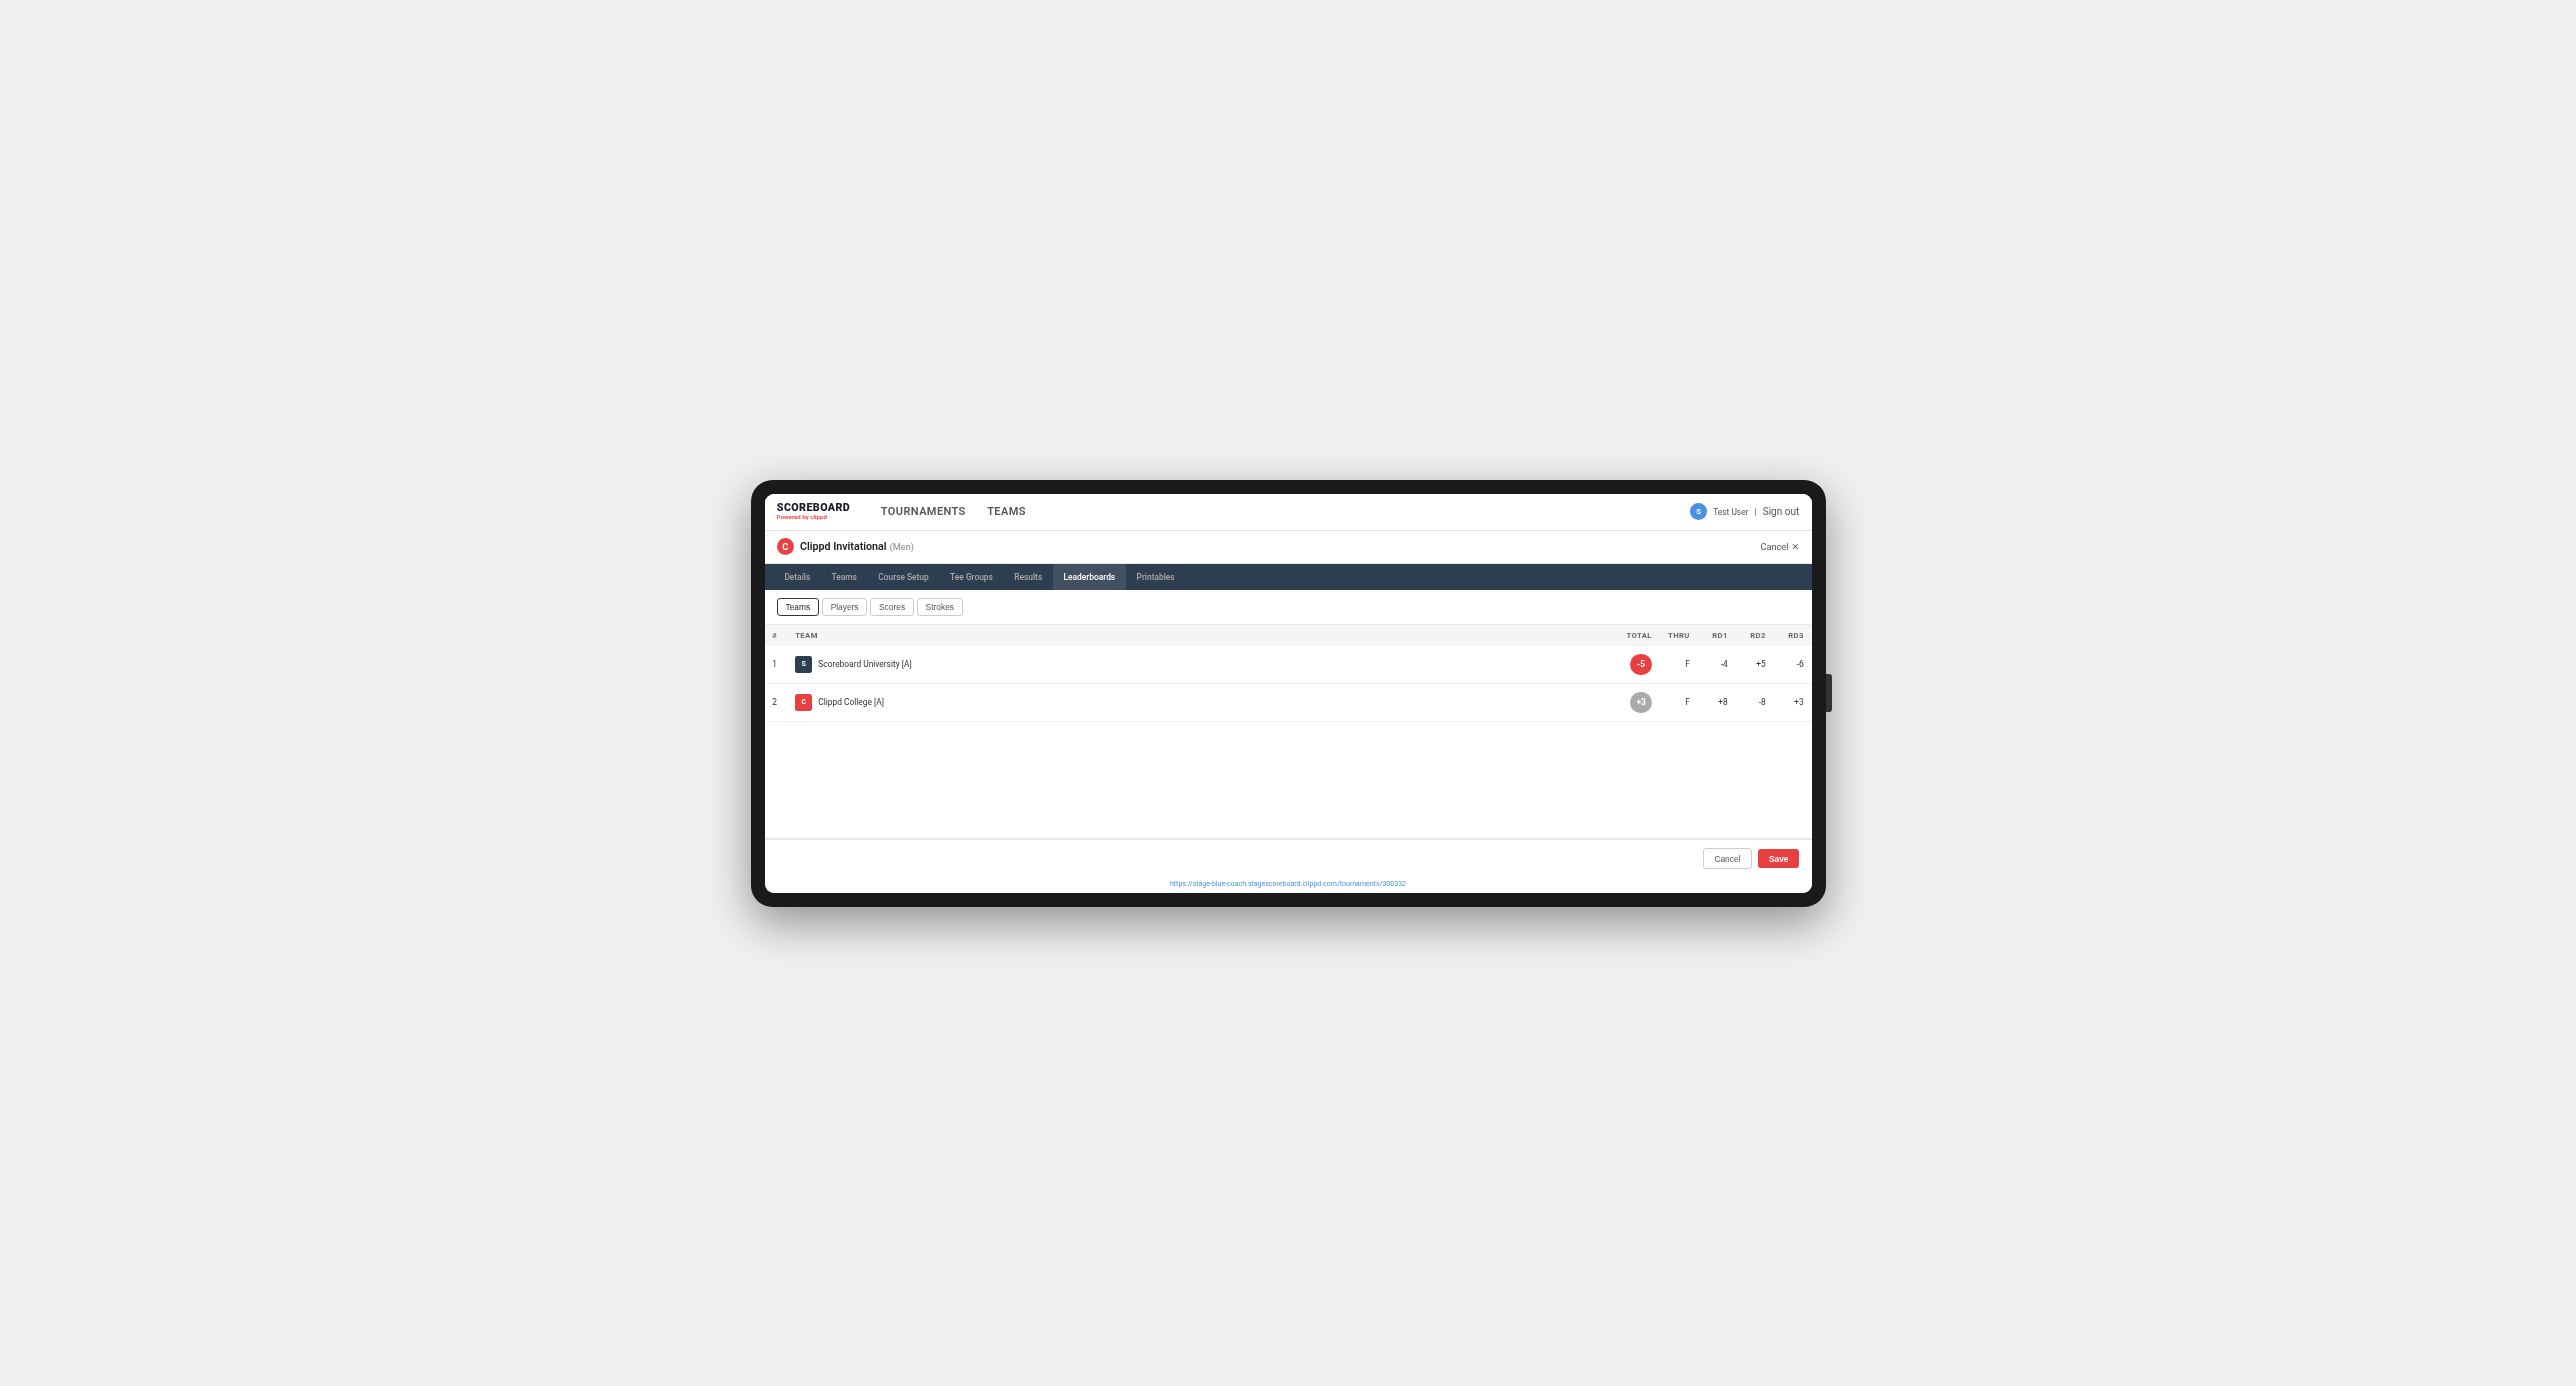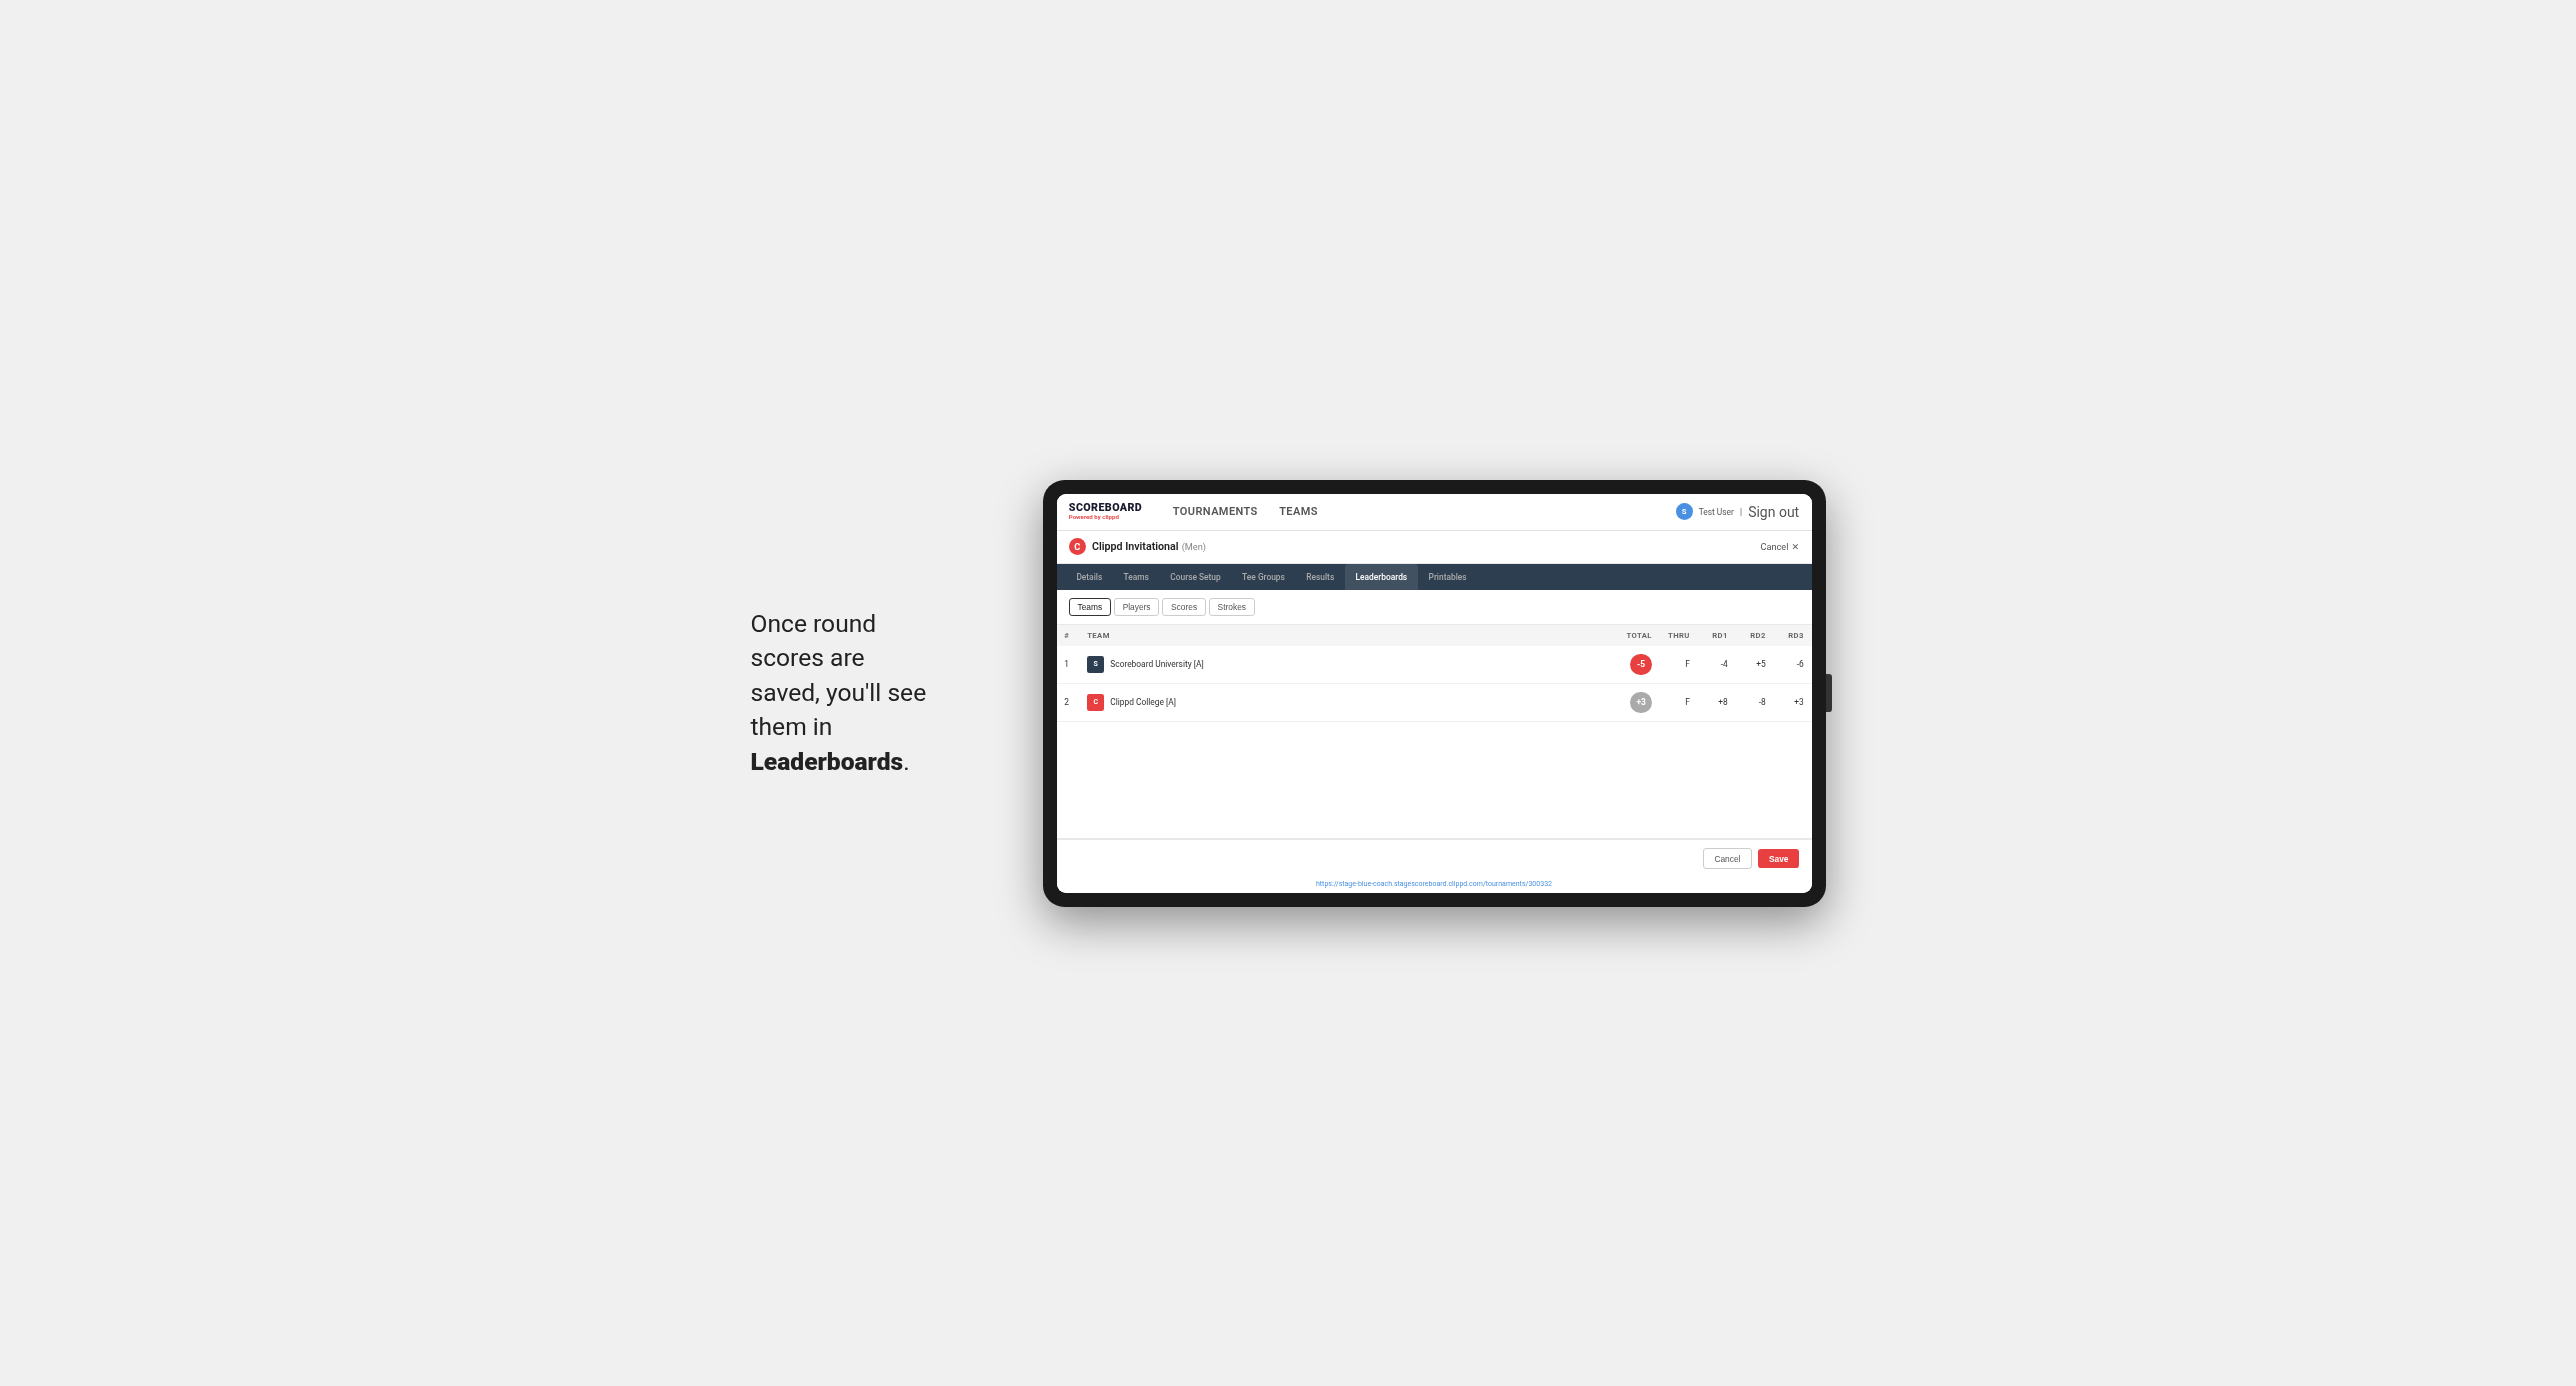--- a/index.html
+++ b/index.html
@@ -115,21 +115,21 @@
       display: flex;
       align-items: center;
       justify-content: center;
       color: white;
       font-size: 7.7px;
       font-weight: 700;
     }
 
     .sign-out-link {
       color: #555;
-      font-size: 14px;
+      font-size: 10px;
       cursor: pointer;
     }
 
     
     .tournament-header {
       display: flex;
       align-items: center;
       padding: 7.7px 12.3px;
       border-bottom: 0.8px solid #e8e8e8;
       background: #fff;
@@ -351,27 +351,20 @@
       height: 38px;
       background: #333;
       border-radius: 0 3.1px 3.1px 0;
     }
   </style>
 </head>
 <body>
 
 <div class="page-wrapper">
 
-  <div class="left-text">
-    <span>Once round</span><br>
-    <span>scores are</span><br>
-    <span>saved, you'll see</span><br>
-    <span>them in</span><br>
-    <strong>Leaderboards</strong><span>.</span>
-  </div>
 
   <div class="tablet">
     <div class="side-tab"></div>
     <div class="tablet-screen">
 
       <div class="top-nav">
         <div class="logo-area">
           <span class="logo-text">SCOREBOARD</span>
           <span class="logo-sub">
             <span>Powered by </span><span style="color:#e84040;font-weight:600">clippd</span>

